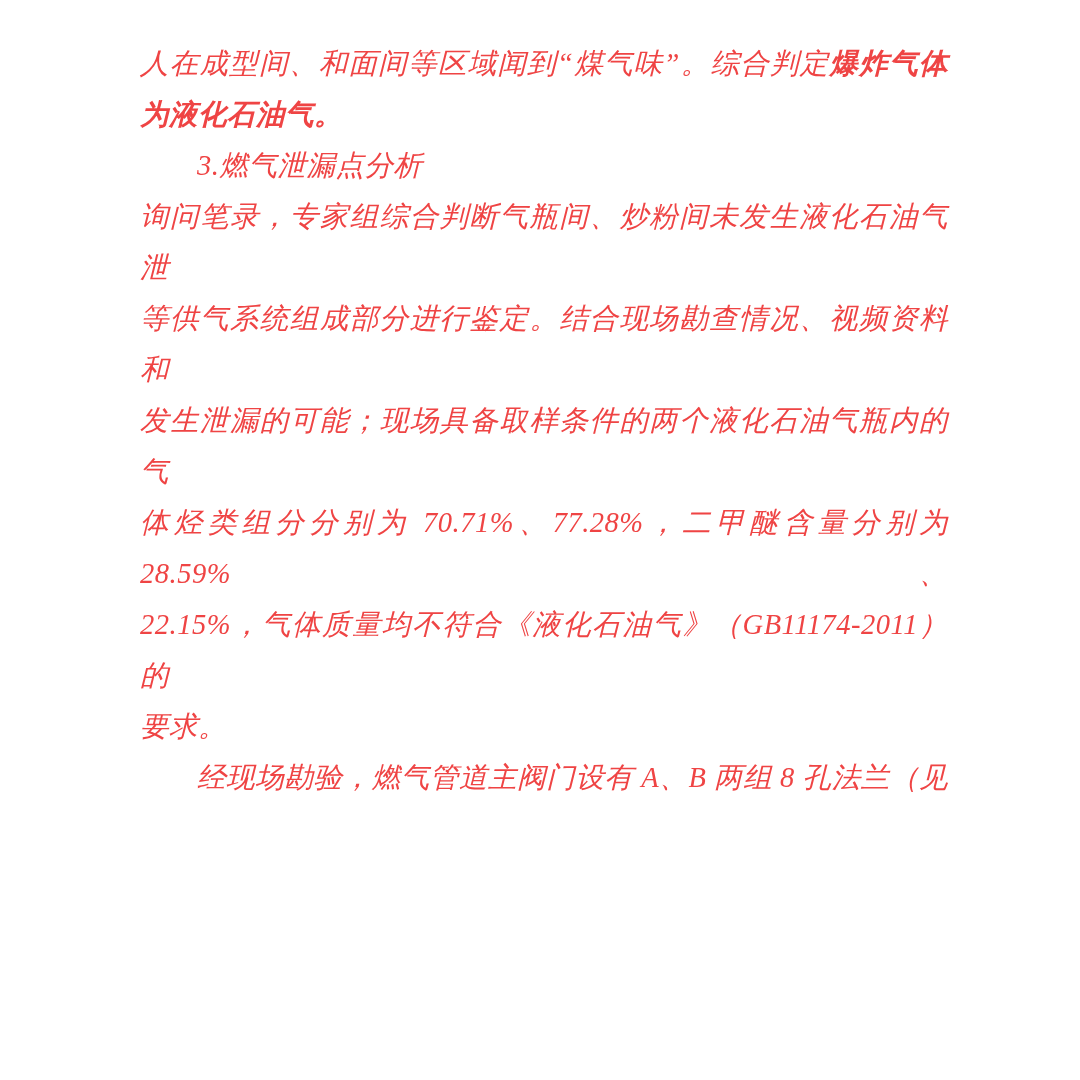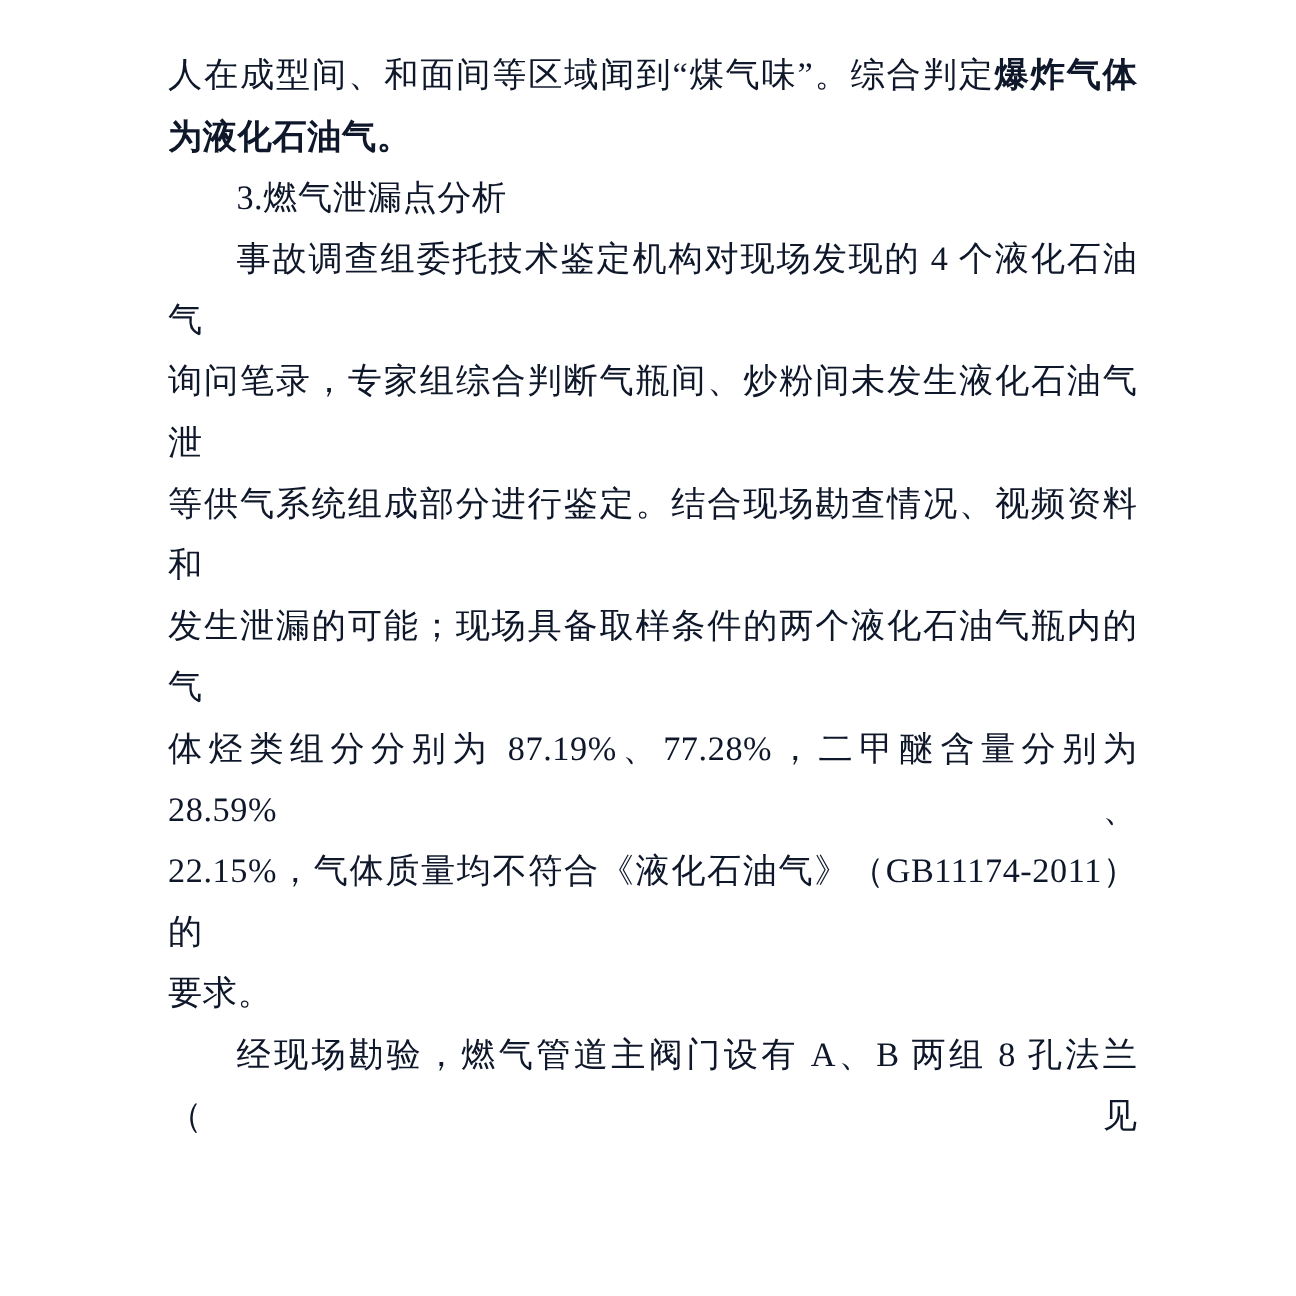--- a/index.html
+++ b/index.html
@@ -36,27 +36,26 @@
   }
   .line.indent {
     text-indent: 2em;
   }
   .seg { font-weight: 400; }
   .seg.bold { font-weight: 700; }
 </style>
 </head>
 <body>
 
-<div class="page" style="background: rgb(255, 255, 255); color: #0f172a;">
+<div class="page" style="background: rgb(255, 255, 255); color: #ef4444; font-style: italic;">
   <div class="text-body">
       <div class="line"><span class="seg">人在成型间、和面间等区域闻到“煤气味”。综合判定</span><span class="seg bold">爆炸气体</span></div>
       <div class="line no-flush"><span class="seg bold">为液化石油气。</span></div>
       <div class="line indent no-flush"><span class="seg">3.燃气泄漏点分析</span></div>
-      <div class="line indent"><span class="seg">事故调查组委托技术鉴定机构对现场发现的 4 个液化石油气</span></div>
       <div class="line"><span class="seg">询问笔录，专家组综合判断气瓶间、炒粉间未发生液化石油气泄</span></div>
       <div class="line"><span class="seg">等供气系统组成部分进行鉴定。结合现场勘查情况、视频资料和</span></div>
       <div class="line"><span class="seg">发生泄漏的可能；现场具备取样条件的两个液化石油气瓶内的气</span></div>
-      <div class="line"><span class="seg">体烃类组分分别为 87.19%、77.28%，二甲醚含量分别为 28.59%、</span></div>
+      <div class="line"><span class="seg">体烃类组分分别为 70.71%、77.28%，二甲醚含量分别为 28.59%、</span></div>
       <div class="line"><span class="seg">22.15%，气体质量均不符合《液化石油气》（GB11174-2011）的</span></div>
       <div class="line no-flush"><span class="seg">要求。</span></div>
       <div class="line indent"><span class="seg">经现场勘验，燃气管道主阀门设有 A、B 两组 8 孔法兰（见</span></div>
     </div>
 </div>
 
 </body></html>

